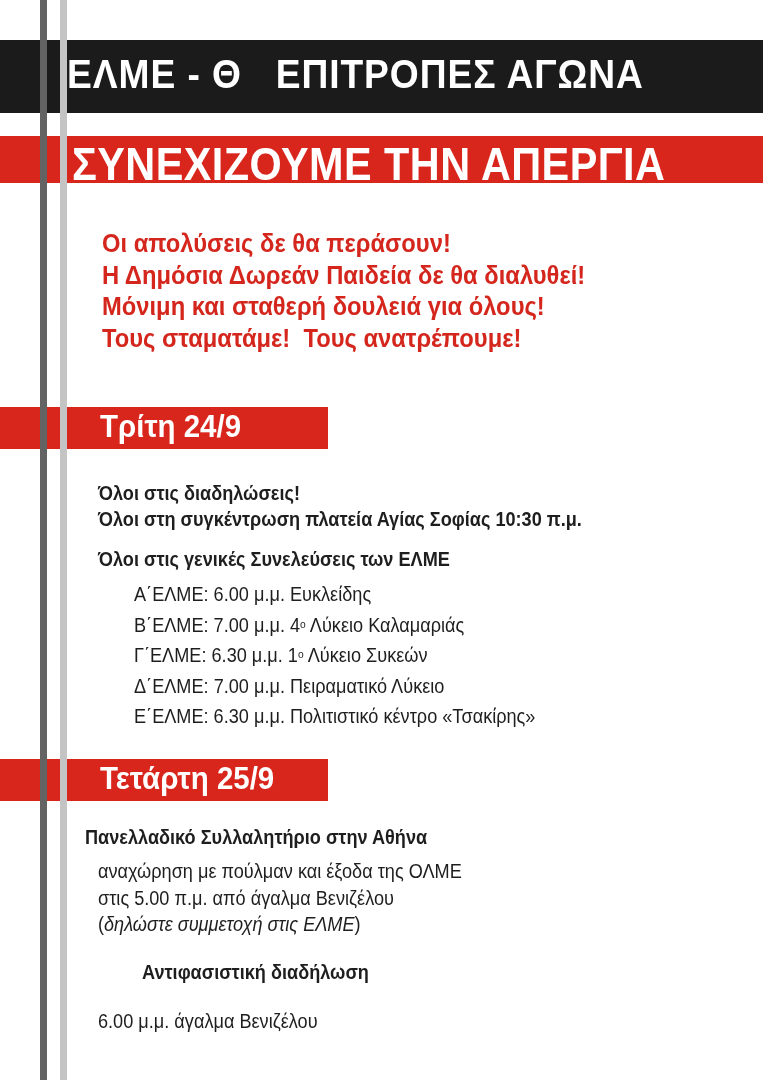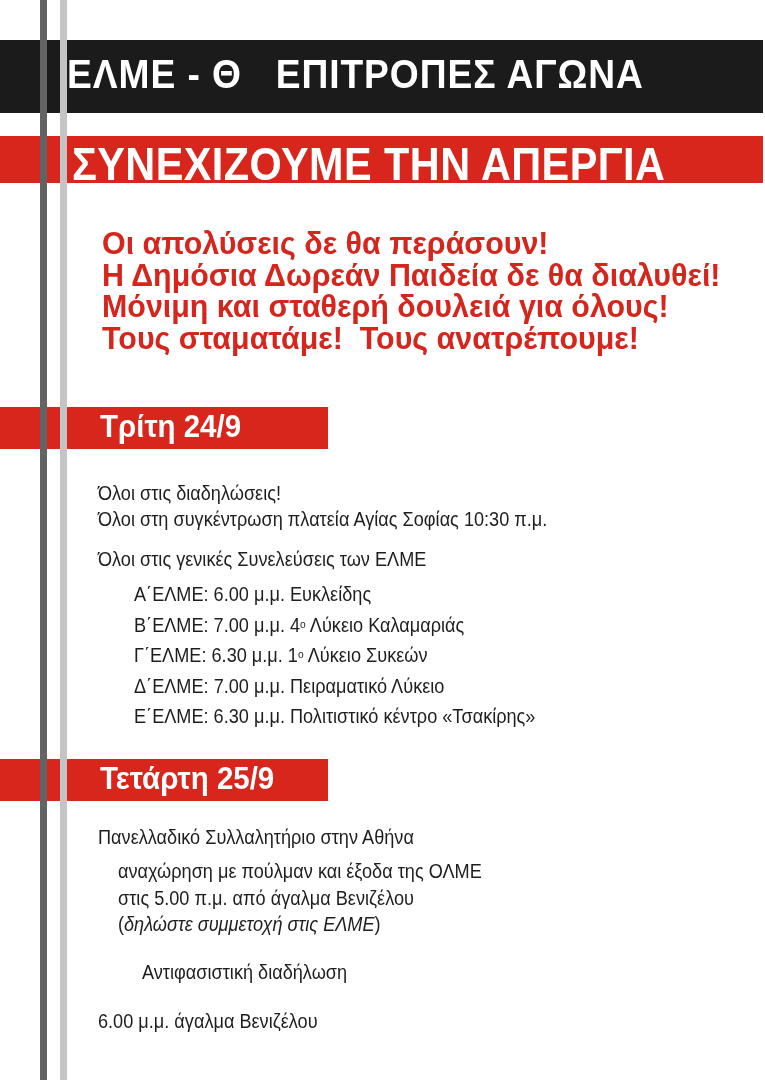--- a/index.html
+++ b/index.html
@@ -18,31 +18,31 @@
     left: 67px; top: 52px; color: #ffffff; font-weight: bold; font-size: 40px;
     white-space: pre; letter-spacing: 1px; z-index: 6;
     transform: scaleX(0.93); transform-origin: left center;
   }
   .red-banner { left: 0; top: 136px; width: 763px; height: 47px; background: #d9261c; z-index: 1; }
   .banner-title {
     left: 72px; top: 137px; color: #ffffff; font-weight: bold; font-size: 46px;
     white-space: nowrap; letter-spacing: 0.5px; z-index: 6;
     transform: scaleX(0.90); transform-origin: left center;
   }
-  .slogans { left: 102px; top: 228px; color: #d4261c; font-weight: bold; font-size: 32px; line-height: 31.5px; z-index: 6; }
+  .slogans { left: 102px; top: 228px; color: #d4261c; font-weight: bold; font-size: 25px; line-height: 31.5px; z-index: 6; }
   .slogans div { white-space: pre; transform: scaleX(0.95); transform-origin: left center; }
 
   .day-banner { left: 0; width: 328px; height: 42px; background: #d9261c; z-index: 1; }
   .day-label {
     left: 100px; color: #ffffff; font-weight: bold; font-size: 31px; z-index: 6; white-space: nowrap;
     transform: scaleX(0.95); transform-origin: left center;
   }
 
   .body-text { color: #1e1e1e; z-index: 6; white-space: nowrap; }
-  .bold { font-weight: normal; font-size: 19.5px; }
+  .bold { font-weight: bold; font-size: 19.5px; }
   .reg { font-size: 19.5px; }
   .body-text .ln { transform: scaleX(0.93); transform-origin: left center; }
   .italic { font-style: italic; }
   sup { font-size: 11px; vertical-align: top; position: relative; top: -1px; }
 </style>
 </head>
 <body>
 
 <div class="vbar dark"></div>
 <div class="vbar light"></div>
@@ -76,25 +76,25 @@
   <div class="ln"><span>Α΄ΕΛΜΕ: 6.00 μ.μ. Ευκλείδης</span></div>
   <div class="ln"><span>Β΄ΕΛΜΕ: 7.00 μ.μ. 4</span><sup>ο</sup><span> Λύκειο Καλαμαριάς</span></div>
   <div class="ln"><span>Γ΄ΕΛΜΕ: 6.30 μ.μ. 1</span><sup>ο</sup><span> Λύκειο Συκεών</span></div>
   <div class="ln"><span>Δ΄ΕΛΜΕ: 7.00 μ.μ. Πειραματικό Λύκειο</span></div>
   <div class="ln"><span>Ε΄ΕΛΜΕ: 6.30 μ.μ. Πολιτιστικό κέντρο «Τσακίρης»</span></div>
 </div>
 
 <div class="abs day-banner" style="top:759px;"></div>
 <div class="abs day-label" style="top:761px;">Τετάρτη 25/9</div>
 
-<div class="abs body-text bold" style="left:98px; top:826px;">
+<div class="abs body-text bold" style="left:85px; top:826px;">
   <div class="ln">Πανελλαδικό Συλλαλητήριο στην Αθήνα</div>
 </div>
 
-<div class="abs body-text reg" style="left:98px; top:858px; line-height:26.5px;margin-left:20px;">
+<div class="abs body-text reg" style="left:98px; top:858px; line-height:26.5px;">
   <div class="ln">αναχώρηση με πούλμαν και έξοδα της ΟΛΜΕ</div>
   <div class="ln">στις 5.00 π.μ. από άγαλμα Βενιζέλου</div>
   <div class="ln"><span>(</span><span class="italic">δηλώστε συμμετοχή στις ΕΛΜΕ</span><span>)</span></div>
 </div>
 
 <div class="abs body-text bold" style="left:98px; top:961px;margin-left:44px;">
   <div class="ln">Αντιφασιστική διαδήλωση</div>
 </div>
 <div class="abs body-text reg" style="left:98px; top:1010px;">
   <div class="ln">6.00 μ.μ. άγαλμα Βενιζέλου</div>

